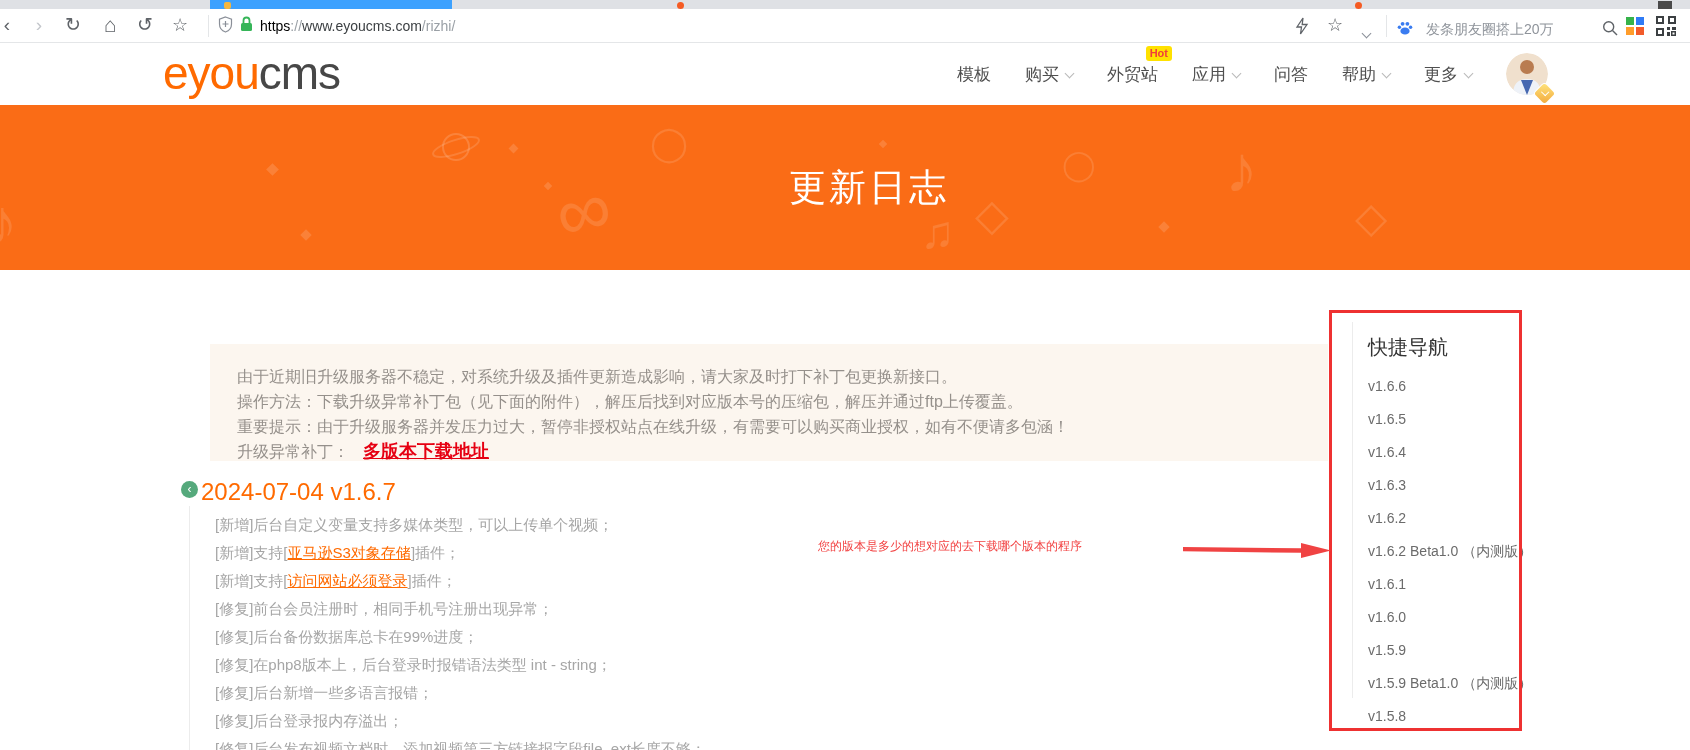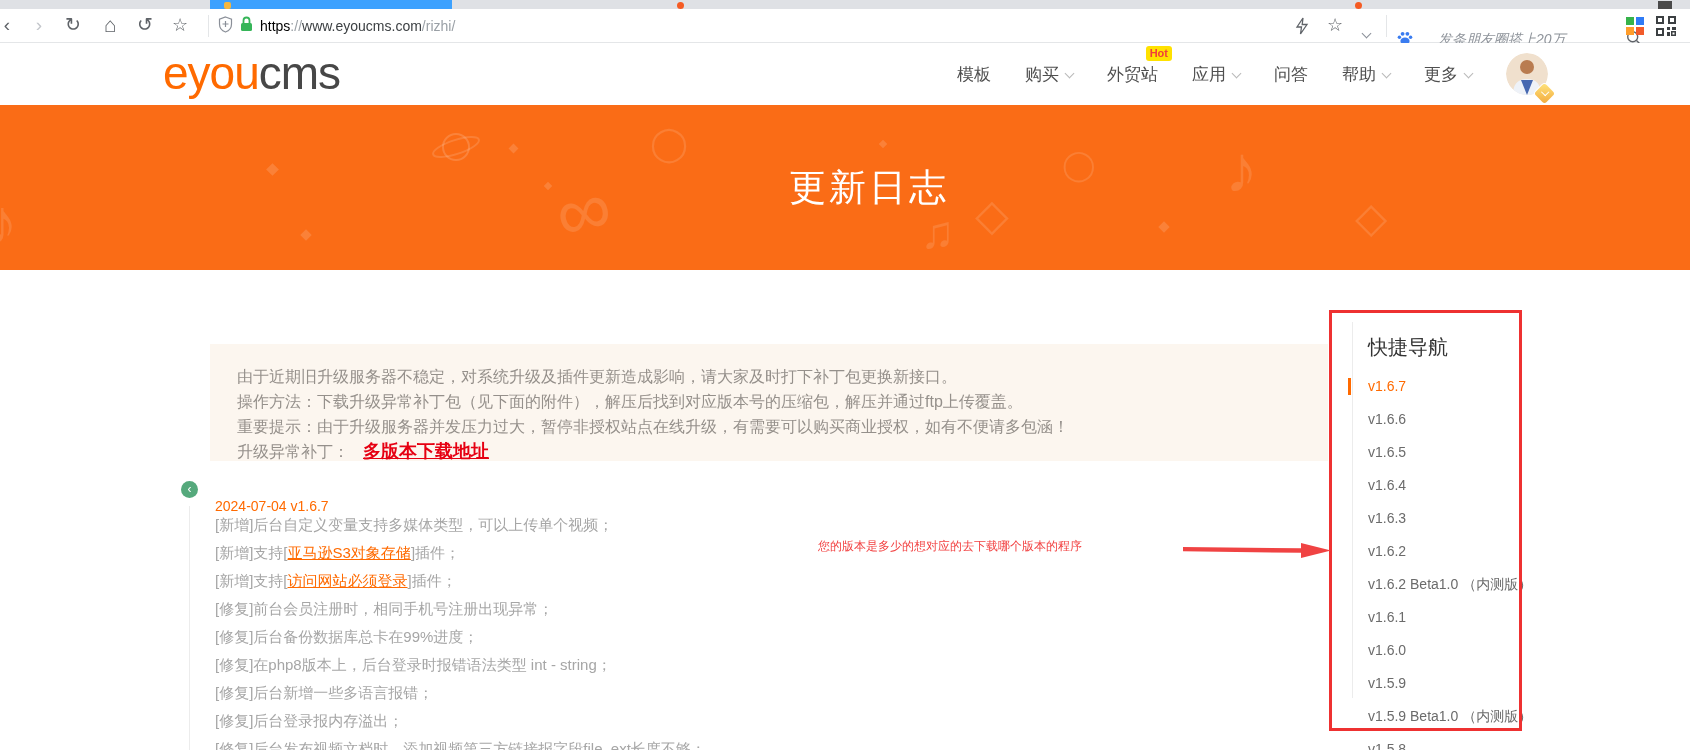--- a/index.html
+++ b/index.html
@@ -20,21 +20,21 @@
   .tbico { position:absolute; top:0; height:34px; line-height:32px; text-align:center; width:26px;
     color:#5f6368; font-size:19px; cursor:pointer; }
   .tbico.dim { color:#c3c6cb; }
   .tb-divider { position:absolute; top:6px; width:1px; height:22px; background:#e4e6e8; }
   .urlbar { position:absolute; left:218px; top:0; height:34px; display:flex; align-items:center; gap:7px; }
   .url-text { font-size:14px; letter-spacing:0; white-space:nowrap; }
   .url-proto { color:#000000; }
   .url-sep { color:#9aa0a6; }
   .url-host { color:#3c4043; }
   .url-path { color:#9aa0a6; }
-  .sbox { position:absolute; left:1396px; top:14px; height:34px; display:flex; align-items:center; gap:24px;font-style:italic; }
+  .sbox { position:absolute; left:1396px; top:4px; height:34px; display:flex; align-items:center; gap:12px; }
   .sbox-text { font-size:14px; color:#8f949b; white-space:nowrap; }
   .grid-ico { position:absolute; left:1626px; top:8px; width:18px; height:18px; display:grid;
     grid-template-columns:8px 8px; grid-template-rows:8px 8px; gap:2px; }
   .grid-ico i { display:block; }
   .chev-down { display:inline-block; width:7px; height:7px; border-right:1.6px solid #8a8f98;
     border-bottom:1.6px solid #8a8f98; transform:rotate(45deg); }
 
   
   .site-header { position:absolute; left:0; top:43px; width:1690px; height:62px; background:#fff; }
   .logo { position:absolute; left:163px; top:3px; font-size:46px; letter-spacing:-1px; cursor:pointer; }
@@ -65,21 +65,21 @@
   
   .notice { position:absolute; left:210px; top:344px; width:1118px; height:117px; background:#fcf6ef;
     padding:20px 0 0 27px; }
   .notice p { font-size:16px; line-height:25px; color:#95908b; white-space:nowrap; }
   .patch-link { color:#e60012; font-weight:bold; text-decoration:underline; margin-left:14px;
     font-size:18px; cursor:pointer; }
 
   
   .cl-badge { position:absolute; left:181px; top:481px; width:17px; height:17px; border-radius:50%;
     background:#55a97c; color:#fff; font-size:12px; line-height:16px; text-align:center; }
-  .cl-heading { position:absolute; left:215px; top:478px; font-size:14px; color:#ff6a00;margin-top:20px; }
+  .cl-heading { position:absolute; left:201px; top:478px; font-size:24px; color:#ff6a00; }
   .cl-line { position:absolute; left:189px; top:506px; width:1px; height:244px; background:#ececec; }
   .cl-list { position:absolute; left:215px; top:511px; list-style:none; }
   .cl-list li { font-size:15px; line-height:28px; color:#a6a6a6; white-space:nowrap; }
   .cl-link { color:#ff6a00; text-decoration:underline; cursor:pointer; }
 
   
   .qn-line { position:absolute; left:1352px; top:322px; width:1px; height:376px; background:#ececec; }
   .qn { position:absolute; left:1368px; top:336px; width:165px; }
   .qn-title { font-size:20px; color:#333; line-height:22px; }
   .qn-list { list-style:none; margin-top:12px; }
@@ -256,21 +256,20 @@
     <li><span>[修复]在php8版本上，后台登录时报错语法类型 int - string；</span></li>
     <li><span>[修复]后台新增一些多语言报错；</span></li>
     <li><span>[修复]后台登录报内存溢出；</span></li>
     <li><span>[修复]后台发布视频文档时，添加视频第三方链接报字段file_ext长度不够；</span></li>
   </ul>
 
   <div class="qn-line"></div>
   <div class="qn">
     <div class="qn-title">快捷导航</div>
     <ul class="qn-list">
-      <li class="active">v1.6.7</li>
       <li>v1.6.6</li>
       <li>v1.6.5</li>
       <li>v1.6.4</li>
       <li>v1.6.3</li>
       <li>v1.6.2</li>
       <li>v1.6.2 Beta1.0 （内测版）</li>
       <li>v1.6.1</li>
       <li>v1.6.0</li>
       <li>v1.5.9</li>
       <li>v1.5.9 Beta1.0 （内测版）</li>

